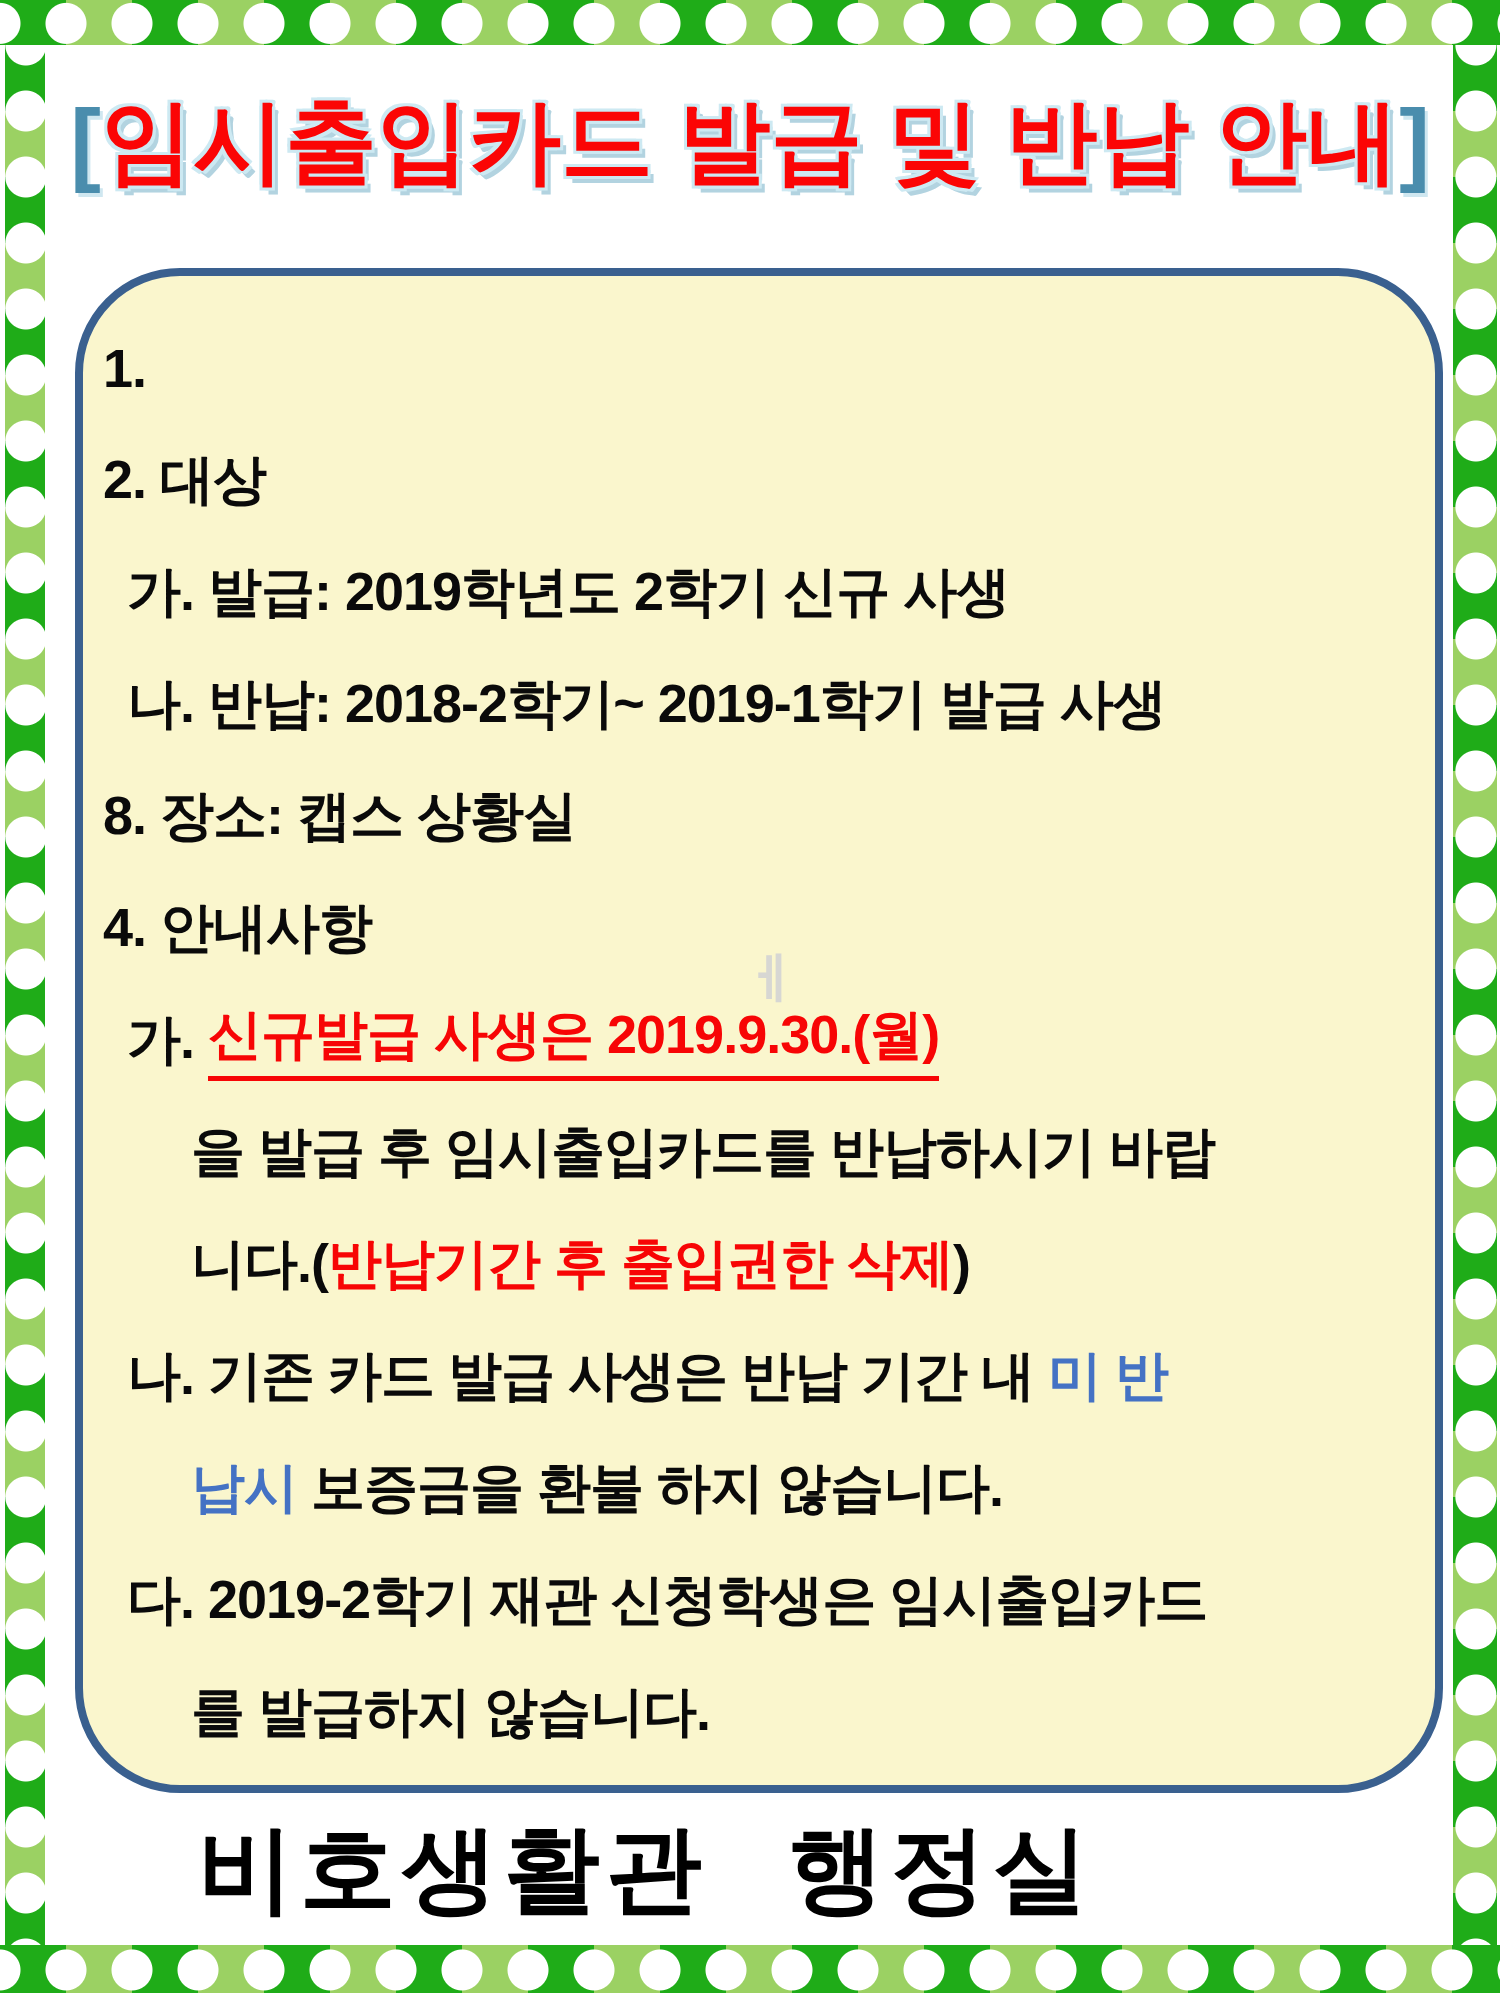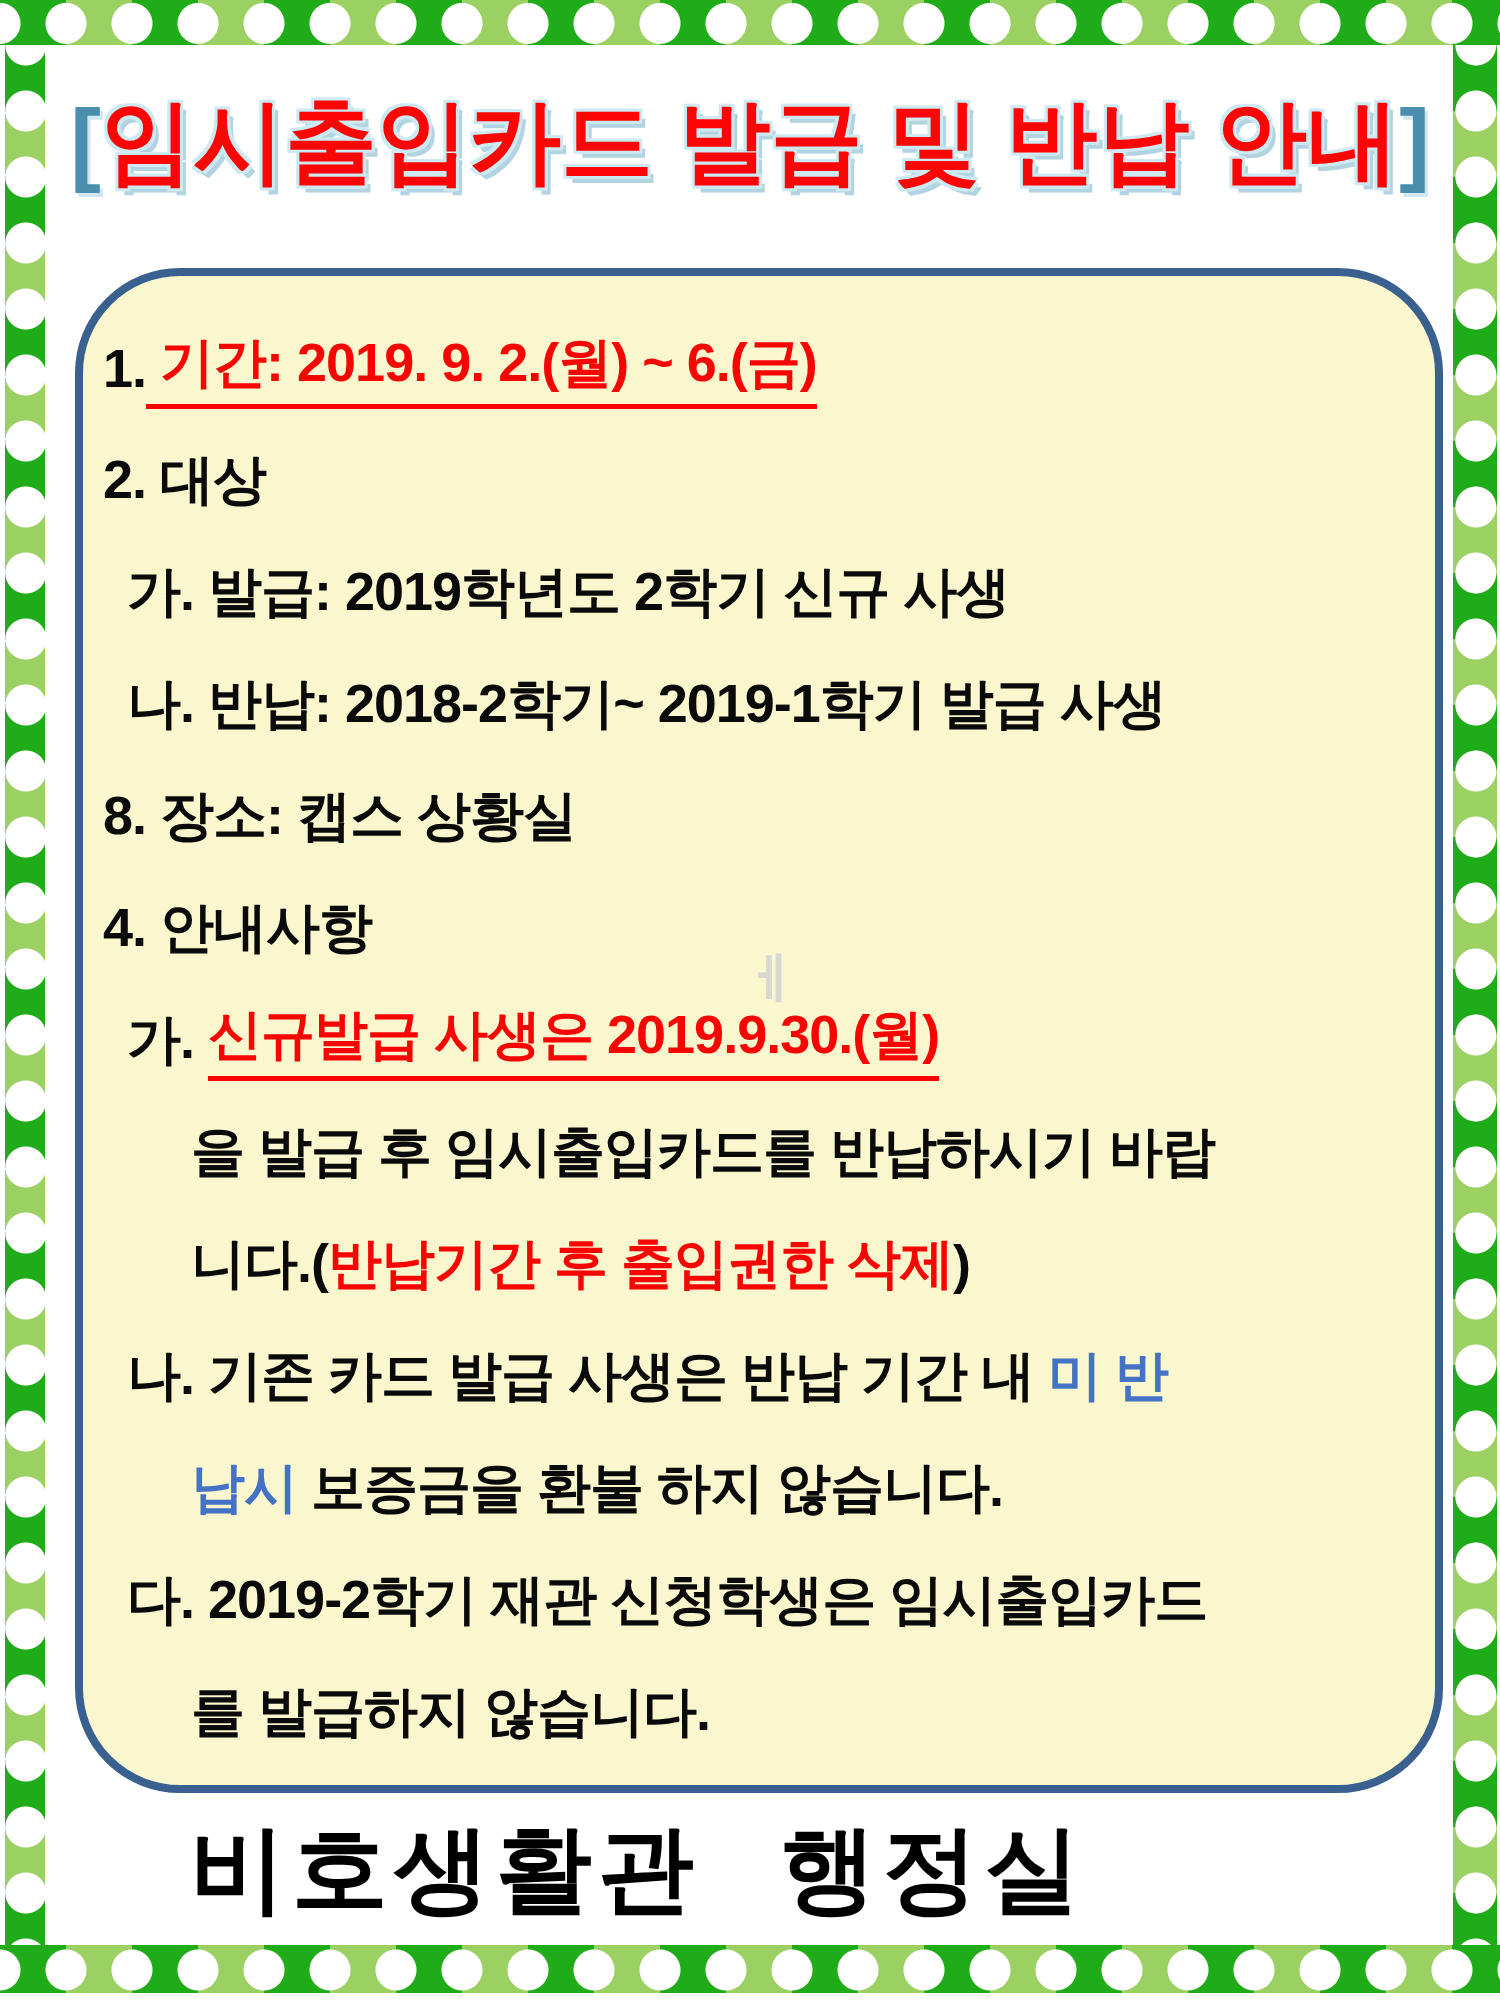--- a/index.html
+++ b/index.html
@@ -75,21 +75,21 @@
     padding-bottom:4px;
   }
   
   #artifact{
     position:absolute;left:742px;top:942px;
     font-size:56px;font-weight:bold;color:#d7d7d3;
   }
 
   
   #footer{
-    position:absolute;left:0;top:1798px;width:1276px;height:145px;
+    position:absolute;left:8px;top:1798px;width:1276px;height:145px;
     display:flex;align-items:center;justify-content:center;
     font-size:96px;font-weight:bold;color:#000000;
     letter-spacing:6px;word-spacing:48px;white-space:pre;
   }
 </style>
 </head>
 <body>
 
 <div id="page">
 
@@ -99,21 +99,21 @@
   <div id="border-right" class="strip strip-v"></div>
 
   <div id="title">
     <span class="bracket">[</span>
     <span class="title-text">임시출입카드 발급 및 반납 안내</span>
     <span class="bracket">]</span>
   </div>
 
   <div id="notice-box">
     <div>
-        <div class="line indent0"><span class="seg-black">1.</span><span class="seg-red seg-underline"> 기간: 2019. 9. 2.(월) ~ 6.(금)</span></div>
+        <div class="line indent0"><span class="seg-black">1.</span></div>
         <div class="line indent0"><span class="seg-black">2. 대상</span></div>
         <div class="line indent1"><span class="seg-black">가. 발급: 2019학년도 2학기 신규 사생</span></div>
         <div class="line indent1"><span class="seg-black">나. 반납: 2018-2학기~ 2019-1학기 발급 사생</span></div>
         <div class="line indent0"><span class="seg-black">8. 장소: 캡스 상황실</span></div>
         <div class="line indent0"><span class="seg-black">4. 안내사항</span></div>
         <div class="line indent1"><span class="seg-black">가. </span><span class="seg-red seg-underline">신규발급 사생은 2019.9.30.(월)</span></div>
         <div class="line indent2"><span class="seg-black">을 발급 후 임시출입카드를 반납하시기 바랍</span></div>
         <div class="line indent2"><span class="seg-black">니다.(</span><span class="seg-red">반납기간 후 출입권한 삭제</span><span class="seg-black">)</span></div>
         <div class="line indent1"><span class="seg-black">나. 기존 카드 발급 사생은 반납 기간 내 </span><span class="seg-blue">미 반</span></div>
         <div class="line indent2"><span class="seg-blue">납시</span><span class="seg-black"> 보증금을 환불 하지 않습니다.</span></div>

